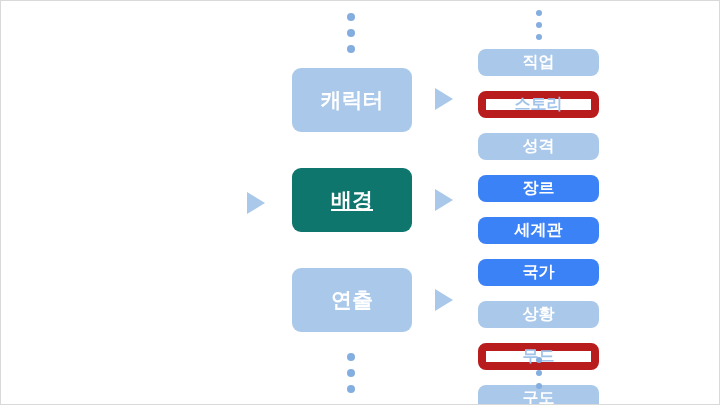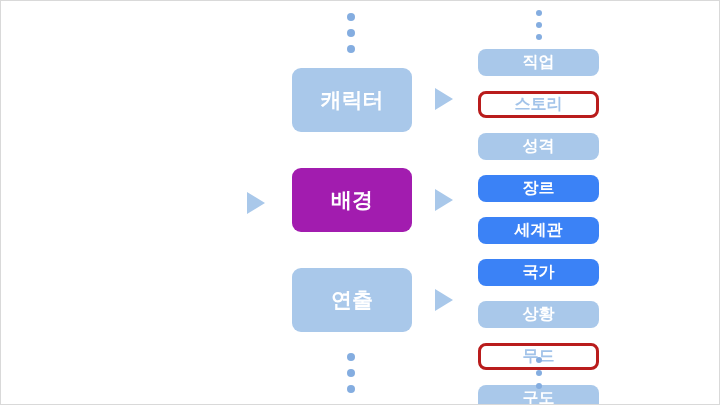--- a/index.html
+++ b/index.html
@@ -17,30 +17,30 @@
     background:#a9c8ea;color:#ffffff;font-size:19px;line-height:1.18;
     flex-direction:column;
   }
   .branch-col{position:absolute;left:291px;top:67px;display:flex;flex-direction:column;gap:36px;}
   .branch-box{
     position:relative;width:120px;height:64px;border-radius:9px;
     display:flex;align-items:center;justify-content:center;
     font-weight:bold;font-size:21px;color:#ffffff;
   }
   .v-light{background:#a9c8ea;}
-  .v-medium{background:#a21caf;}
+  .v-medium{background:#0f766e;text-decoration:underline;}
   .child-col{position:absolute;left:477px;top:48px;display:flex;flex-direction:column;gap:15px;}
   .child-box{
     position:relative;width:121px;height:27px;border-radius:8px;
     display:flex;align-items:center;justify-content:center;
     font-weight:bold;font-size:16px;box-sizing:border-box;
   }
   .c-filled-light{background:#a9c8ea;color:#ffffff;}
   .c-filled-medium{background:#3b82f6;color:#ffffff;}
-  .c-outline{background:#ffffff;border:3px solid #b91c1c;color:#a2c3e9;justify-content:center;}
+  .c-outline{background:#ffffff;border:8px solid #b91c1c;color:#a2c3e9;justify-content:center;}
   .arrow{
     position:absolute;width:0;height:0;
     border-top:11px solid transparent;border-bottom:11px solid transparent;
     border-left:18px solid #a9c8ea;
   }
   .arrow-root{left:246px;top:191px;}
   .arrow-character{left:434px;top:87px;}
   .arrow-background{left:434px;top:188px;}
   .arrow-direction{left:434px;top:288px;}
   .dots{position:absolute;display:flex;flex-direction:column;align-items:center;}

